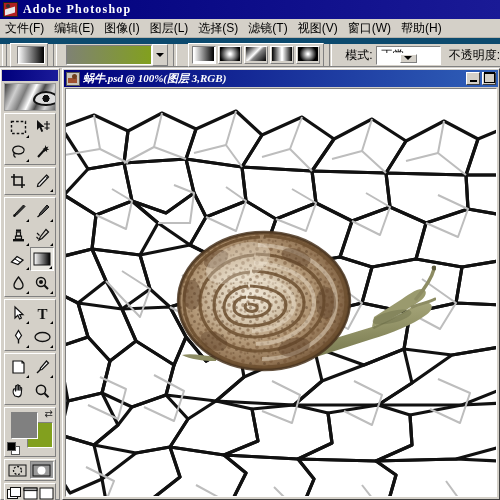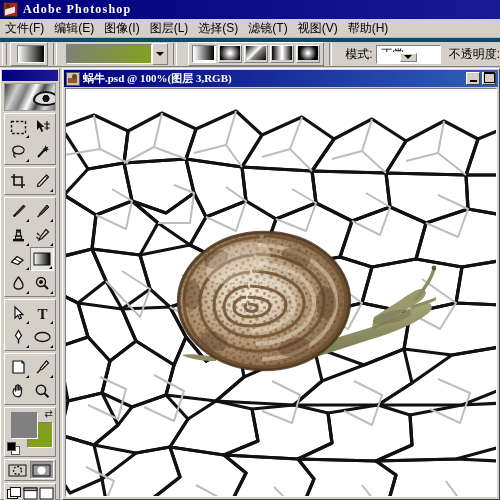--- a/index.html
+++ b/index.html
@@ -42,21 +42,21 @@
     display:flex;align-items:center;box-sizing:border-box;
   }
   .menu-item{
     font-size:12px;color:#000;padding:1px 5px;white-space:nowrap;cursor:default;
   }
 
   
   .optionsbar{
     position:absolute;left:0;top:38px;width:500px;height:29px;
     background:#d4d0c8;
-    border-top:4px solid #0c4a6e;border-bottom:1px solid #808080;
+    border-top:6px solid #0c4a6e;border-bottom:1px solid #808080;
     display:flex;align-items:center;box-sizing:border-box;
   }
   .grip{
     width:4px;height:22px;margin:0 3px 0 2px;
     border-left:1px solid #fff;border-right:1px solid #808080;
   }
   .sunk{border:1px solid;border-color:#808080 #ffffff #ffffff #808080;flex-direction:column;}
   .raised{border:1px solid;border-color:#ffffff #808080 #808080 #ffffff;}
 
   .grad-swatch-small{
@@ -166,20 +166,21 @@
 
   
   .docwin{
     position:absolute;left:62px;top:68px;width:438px;height:432px;
     background:#d4d0c8;border:1px solid;border-color:#ffffff #404040 #404040 #ffffff;
     box-sizing:border-box;
   }
   .doc-title{
     height:17px;margin:1px;display:flex;align-items:center;
     background:linear-gradient(to right,#00007c,#3060b8);
+    font-style:italic;
   }
   .doc-ico{
     width:12px;height:12px;margin:0 3px 0 2px;background:#c8c4bc;border:1px solid #555;
     position:relative;overflow:hidden;
   }
   .doc-ico:before{content:"";position:absolute;left:1px;top:5px;width:9px;height:5px;background:#a05030;}
   .doc-ico:after{content:"";position:absolute;left:5px;top:1px;width:5px;height:5px;background:#704020;border-radius:50%;}
   .doc-title-text{
     color:#fff;font-size:11px;font-weight:bold;white-space:nowrap;
     font-family:"Liberation Serif", serif;
@@ -213,20 +214,21 @@
   </div>
 
   <div class="menubar">
     <div class="menu-item">文件(F)</div>
     <div class="menu-item">编辑(E)</div>
     <div class="menu-item">图像(I)</div>
     <div class="menu-item">图层(L)</div>
     <div class="menu-item">选择(S)</div>
     <div class="menu-item">滤镜(T)</div>
     <div class="menu-item">视图(V)</div>
+    <div class="menu-item">窗口(W)</div>
     <div class="menu-item">帮助(H)</div>
   </div>
 
   <div class="optionsbar">
     <div class="grip"></div>
 
     <div class="raised" style="padding:2px;display:flex;align-items:center;">
       <div class="grad-swatch-small sunk"></div>
     </div>
 

